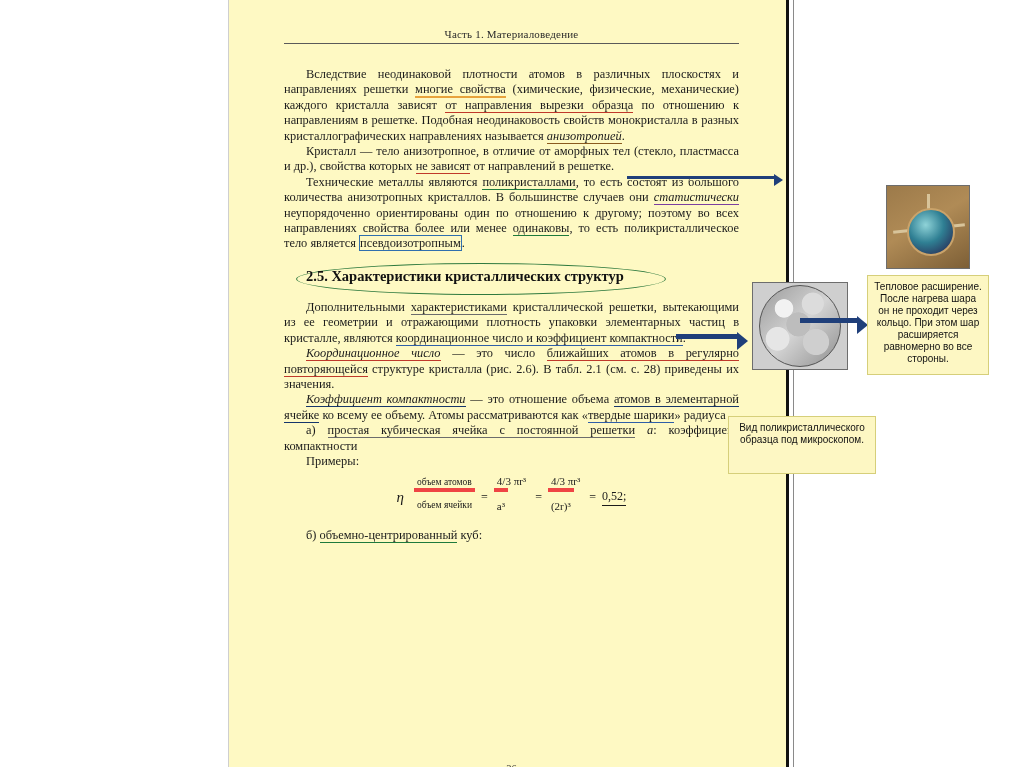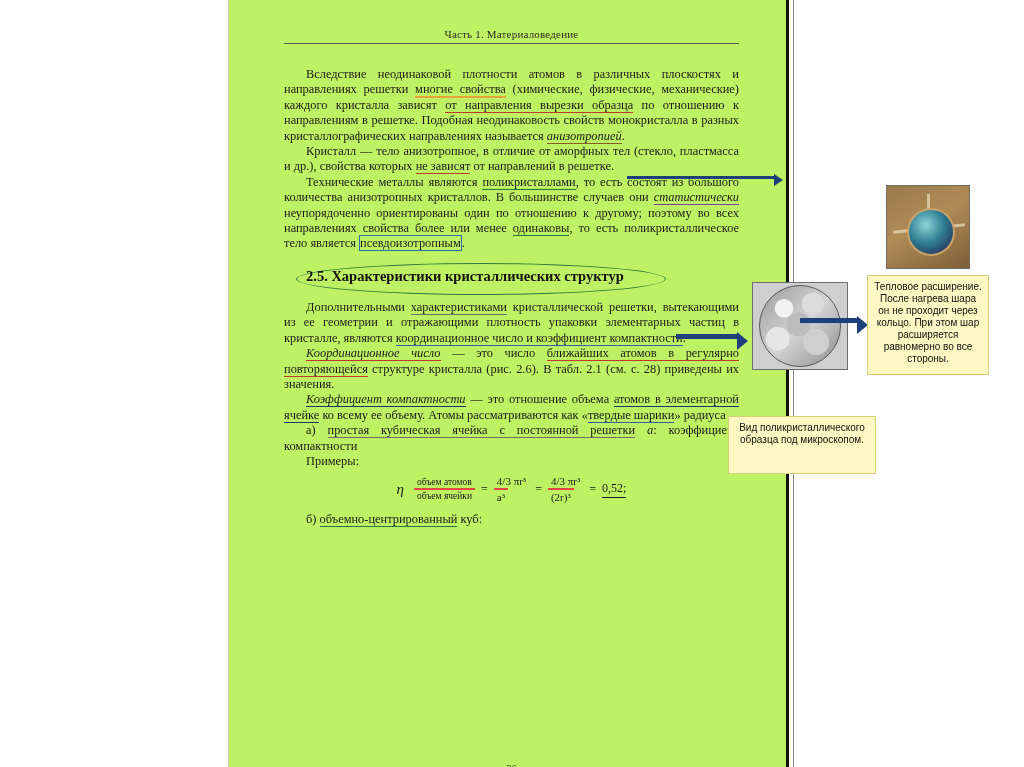--- a/index.html
+++ b/index.html
@@ -15,21 +15,21 @@
     font-family: "Liberation Serif", serif;
   }
 
   
   .scan {
     position: absolute;
     left: 228px;
     top: 0px;
     width: 560px;
     height: 767px;
-    background: #bef264;
+    background: #fef9c3;
     border-left: 1px solid #cfcfcf;
   }
   .scan-right-edge {
     position: absolute;
     left: 786px;
     top: 0;
     width: 3px;
     height: 767px;
     background: #111111;
   }
@@ -121,21 +121,21 @@
   .eta { font-style: italic; font-size: 15px; margin-right: 4px; }
   .frac {
     display: inline-flex;
     flex-direction: column;
     align-items: flex-start;
     line-height: 1.12;
     font-size: 9.5px;
     vertical-align: middle;
   }
   .frac .num { padding: 0 3px; }
-  .frac .den { padding: 1px 3px; border-top: 2px solid #ef4444; }
+  .frac .den { padding: 8px 3px; border-top: 4px solid #ef4444; }
   .frac.big { font-size: 11px; }
   .res-underline { border-bottom: 1px solid #1b1b1b; padding-bottom: 1px; }
 
   .page-number {
     position: absolute;
     left: 0;
     top: 735px;
     width: 455px;
     text-align: center;
     font-size: 10.5px;

